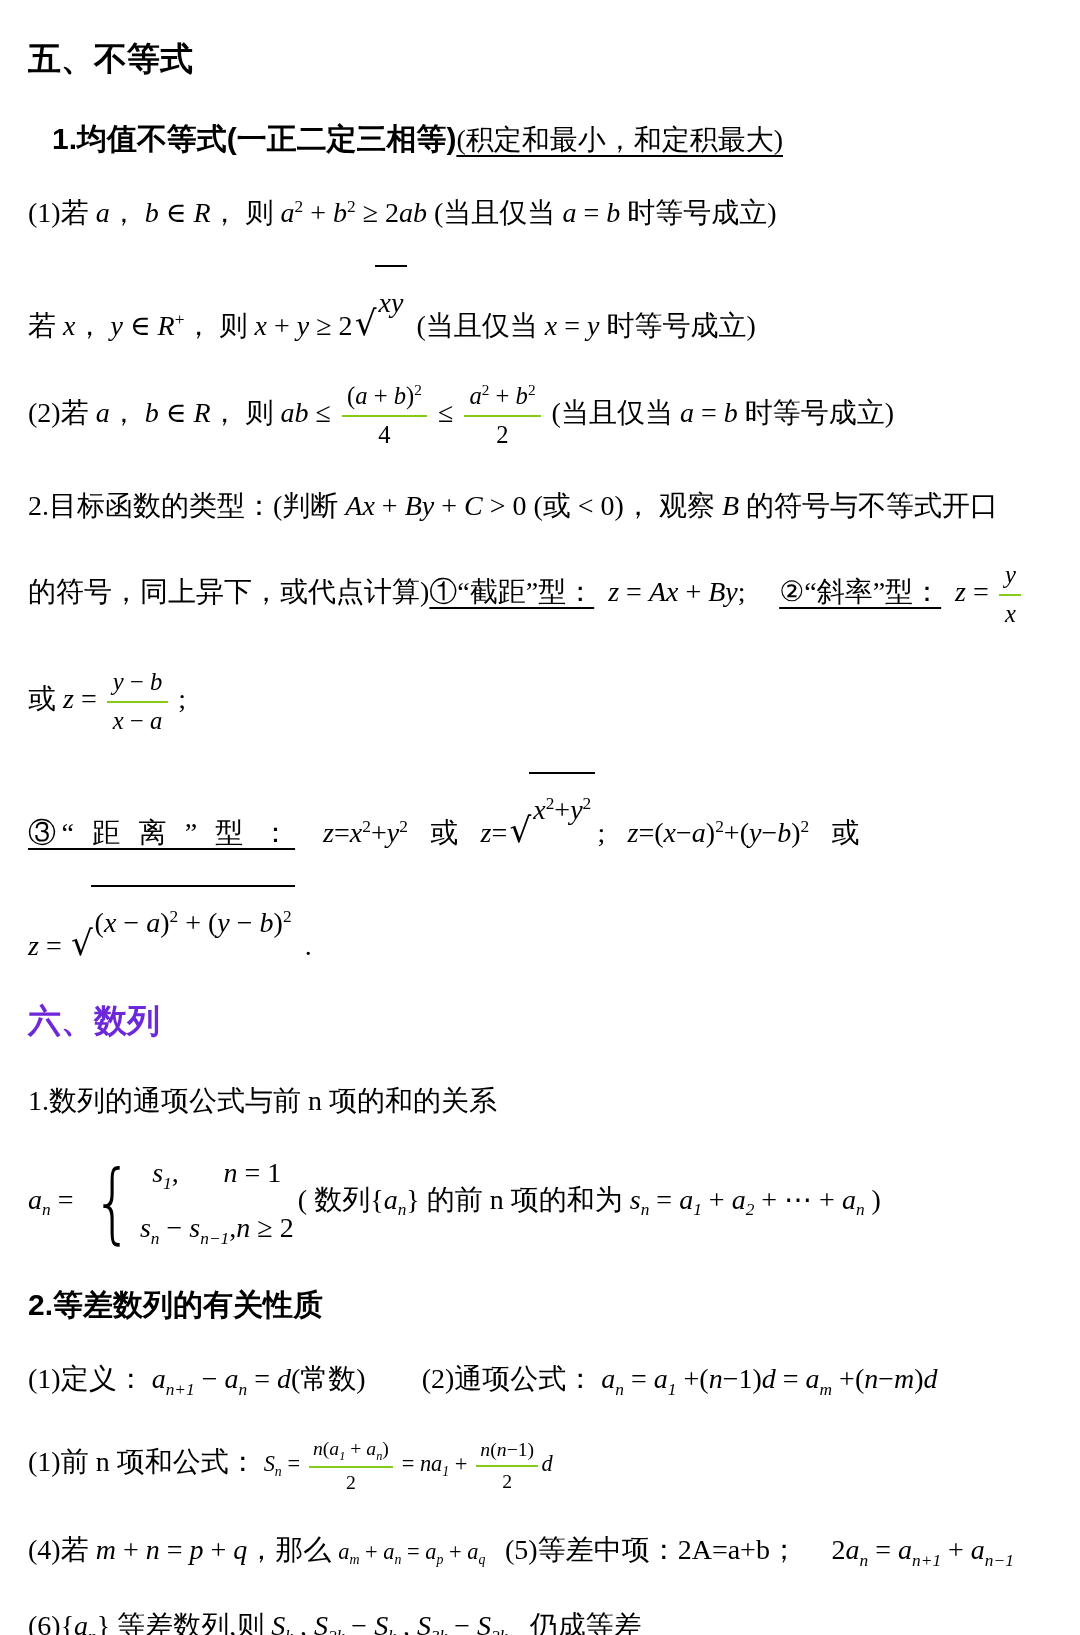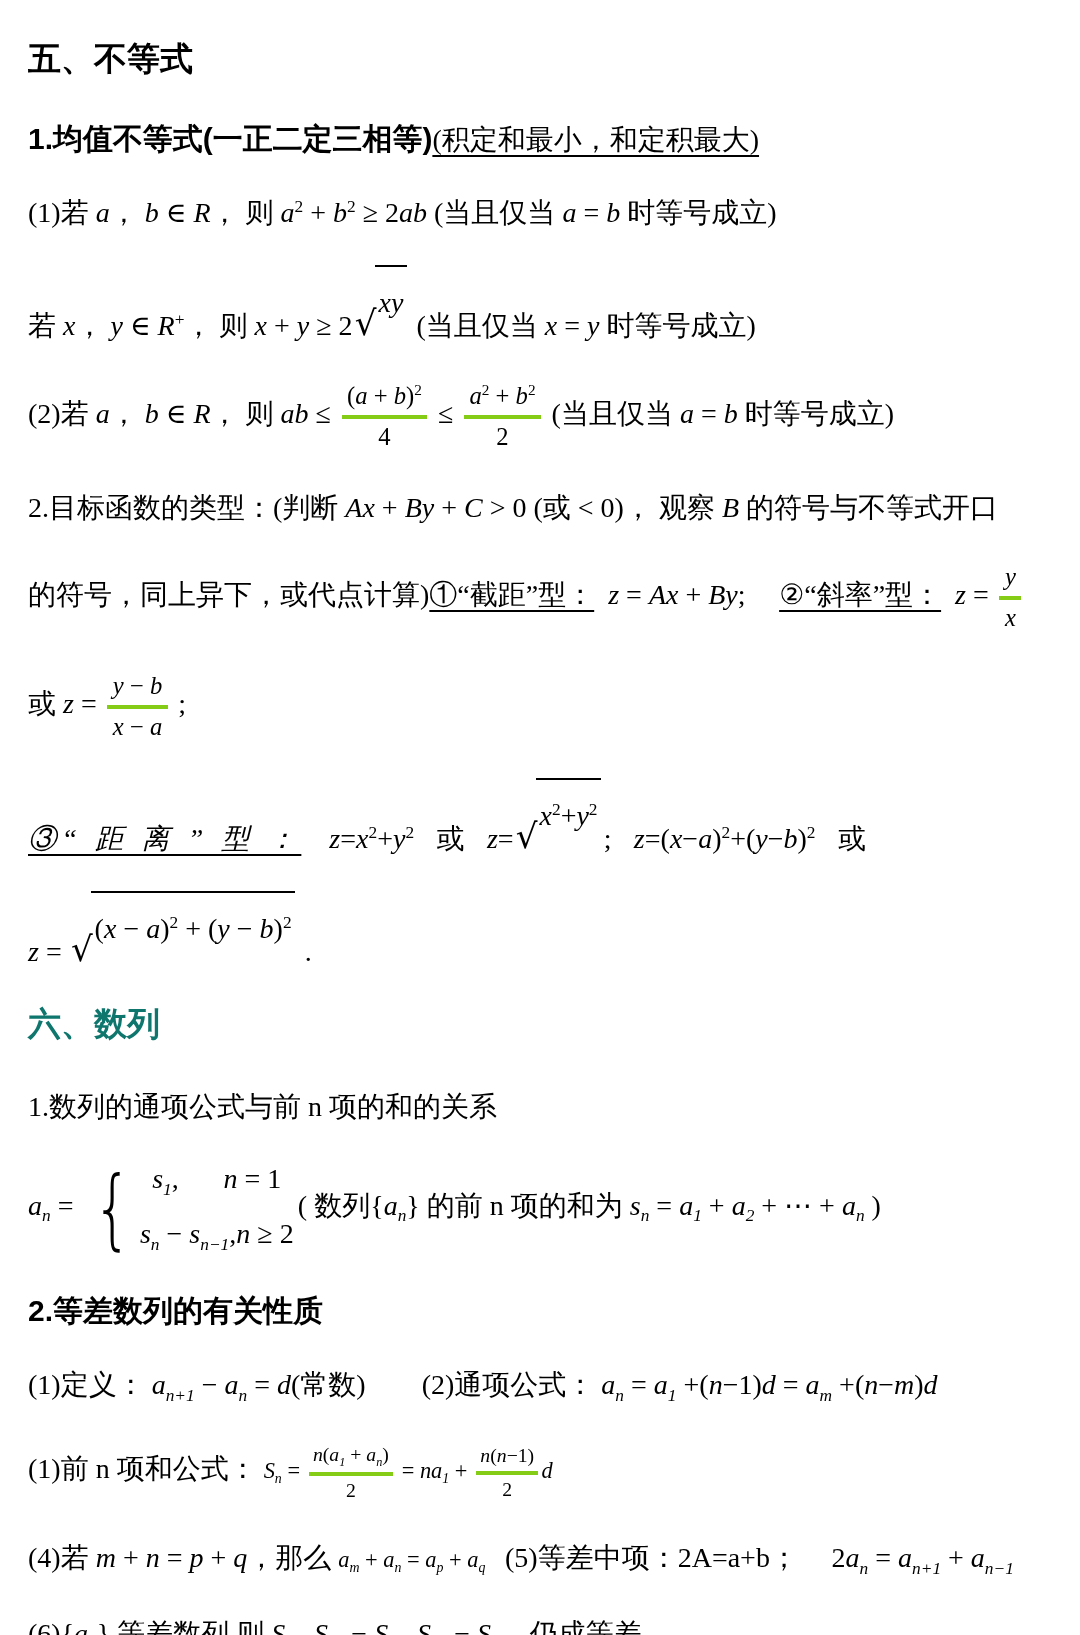--- a/index.html
+++ b/index.html
@@ -3,31 +3,31 @@
 <meta charset="utf-8">
 <style>
   html,body{margin:0;padding:0;background:#fff;color:#000;}
   body{width:1080px;min-height:1635px;box-sizing:border-box;padding:12px 28px 20px;overflow:hidden;}
   .line{font-size:28px;line-height:1.4;margin:33px 0;white-space:nowrap;
         font-family:"Liberation Serif","DejaVu Serif",serif;}
   .hd{font-family:"Liberation Sans","DejaVu Sans",sans-serif;font-weight:bold;
       font-size:33px;margin:24px 0 36px;}
   .bold{font-family:"Liberation Sans","DejaVu Sans",sans-serif;font-weight:bold;font-size:30px;}
   .cn{font-family:"Liberation Serif","DejaVu Serif",serif;}
-  .cnb{font-family:"Liberation Sans","DejaVu Sans",sans-serif;font-weight:bold;font-size:1.07em;}
+  .cnb{font-family:"Liberation Sans","DejaVu Sans",sans-serif;font-weight:bold;font-size:1.07em;margin-left:24px;}
   .u{text-decoration:underline;text-decoration-thickness:2px;text-underline-offset:6px;}
-  .uw{letter-spacing:.2em;font-style:italic;}
+  .uw{letter-spacing:.2em;}
   .mi{font-family:"Liberation Serif","DejaVu Serif",serif;font-style:italic;}
   .mr{font-family:"Liberation Serif","DejaVu Serif",serif;}
   sup.msup{font-family:"Liberation Serif",serif;font-size:.62em;font-style:normal;}
   sub.msub{font-family:"Liberation Serif",serif;font-size:.62em;font-style:italic;}
   .gap{display:inline-block;}
   .frac{display:inline-flex;flex-direction:column;vertical-align:middle;text-align:center;
         font-size:.88em;margin:0 .15em;}
-  .frac .num{display:block;border-bottom:4px solid #84cc16;padding:0 .22em .06em;}
+  .frac .num{display:block;border-bottom:2px solid #84cc16;padding:0 .22em .06em;}
   .frac .den{display:block;padding:.06em .22em 0;}
   .sqrt{display:inline-flex;align-items:flex-end;margin:0 .08em;}
   .rsign{font-size:1.22em;line-height:.85;margin-right:-2px;font-family:"DejaVu Sans",sans-serif;}
   .rbody{border-top:2px solid #000;padding:16px .14em;}
   .cases{display:inline-flex;align-items:center;vertical-align:middle;margin:0 .15em;}
   .cbrace{font-size:3.1em;font-weight:300;line-height:.8;transform:scaleX(.72);
           font-family:"DejaVu Sans",sans-serif;}
   .crows{display:inline-flex;flex-direction:column;gap:.45em;text-align:center;}
   .crow{display:block;}
   .sm{font-size:.8em;}
@@ -60,21 +60,21 @@
         <span class="den"><span class="mi">x</span><span class="mr"> − </span><span class="mi">a</span></span>
       </span><span class="mr"> ;</span></p>
   <p class="line"><span class="cn u uw">③“ 距 离 ” 型 ：</span><span class="gap" style="width: 1em;"></span><span class="mi">z</span><span class="mr">=</span><span class="mi">x</span><sup class="msup">2</sup><span class="mr">+</span><span class="mi">y</span><sup class="msup">2</sup><span class="gap" style="width: 0.8em;"></span><span class="cn">或</span><span class="gap" style="width: 0.8em;"></span><span class="mi">z</span><span class="mr">=</span><span class="sqrt">
         <span class="rsign">√</span>
         <span class="rbody"><span class="mi">x</span><sup class="msup">2</sup><span class="mr">+</span><span class="mi">y</span><sup class="msup">2</sup></span>
       </span><span class="mr">;</span><span class="gap" style="width: 0.8em;"></span><span class="mi">z</span><span class="mr">=(</span><span class="mi">x</span><span class="mr">−</span><span class="mi">a</span><span class="mr">)</span><sup class="msup">2</sup><span class="mr">+(</span><span class="mi">y</span><span class="mr">−</span><span class="mi">b</span><span class="mr">)</span><sup class="msup">2</sup><span class="gap" style="width: 0.8em;"></span><span class="cn">或</span></p>
   <p class="line"><span class="mi">z</span><span class="mr"> = </span><span class="sqrt">
         <span class="rsign">√</span>
         <span class="rbody"><span class="mr">(</span><span class="mi">x</span><span class="mr"> − </span><span class="mi">a</span><span class="mr">)</span><sup class="msup">2</sup><span class="mr"> + (</span><span class="mi">y</span><span class="mr"> − </span><span class="mi">b</span><span class="mr">)</span><sup class="msup">2</sup></span>
       </span><span class="mr"> .</span></p>
-  <p class="line hd" style="color: #0f766e; font-family: Liberation Mono, monospace;">六、数列</p>
+  <p class="line hd" style="color: #6d28d9;">六、数列</p>
   <p class="line">1.数列的通项公式与前 n 项的和的关系</p>
   <p class="line"><span class="mi">a</span><sub class="msub">n</sub><span class="mr"> = </span><span class="cases">
         <span class="cbrace">{</span>
         <span class="crows">
           <span class="crow"><span class="mi">s</span><sub class="msub">1</sub><span class="mr">,</span><span class="gap" style="width: 1.6em;"></span><span class="mi">n</span><span class="mr"> = 1</span></span>
           <span class="crow"><span class="mi">s</span><sub class="msub">n</sub><span class="mr"> − </span><span class="mi">s</span><sub class="msub">n−1</sub><span class="mr">,</span><span class="mi">n</span><span class="mr"> ≥ 2</span></span>
         </span>
       </span><span class="mr">( </span><span class="cn">数列</span><span class="mr">{</span><span class="mi">a</span><sub class="msub">n</sub><span class="mr">}</span><span class="cn"> 的前 n 项的和为 </span><span class="mi">s</span><sub class="msub">n</sub><span class="mr"> = </span><span class="mi">a</span><sub class="msub">1</sub><span class="mr"> + </span><span class="mi">a</span><sub class="msub">2</sub><span class="mr"> + ⋯ + </span><span class="mi">a</span><sub class="msub">n</sub><span class="mr"> )</span></p>
   <p class="line bold">2.等差数列的有关性质</p>
   <p class="line"><span class="cn">(1)定义： </span><span class="mi">a</span><sub class="msub">n+1</sub><span class="mr"> − </span><span class="mi">a</span><sub class="msub">n</sub><span class="mr"> = </span><span class="mi">d</span><span class="mr">(</span><span class="cn">常数</span><span class="mr">)</span><span class="gap" style="width: 2em;"></span><span class="cn">(2)通项公式： </span><span class="mi">a</span><sub class="msub">n</sub><span class="mr"> = </span><span class="mi">a</span><sub class="msub">1</sub><span class="mr"> +(</span><span class="mi">n</span><span class="mr">−1)</span><span class="mi">d</span><span class="mr"> = </span><span class="mi">a</span><sub class="msub">m</sub><span class="mr"> +(</span><span class="mi">n</span><span class="mr">−</span><span class="mi">m</span><span class="mr">)</span><span class="mi">d</span></p>

